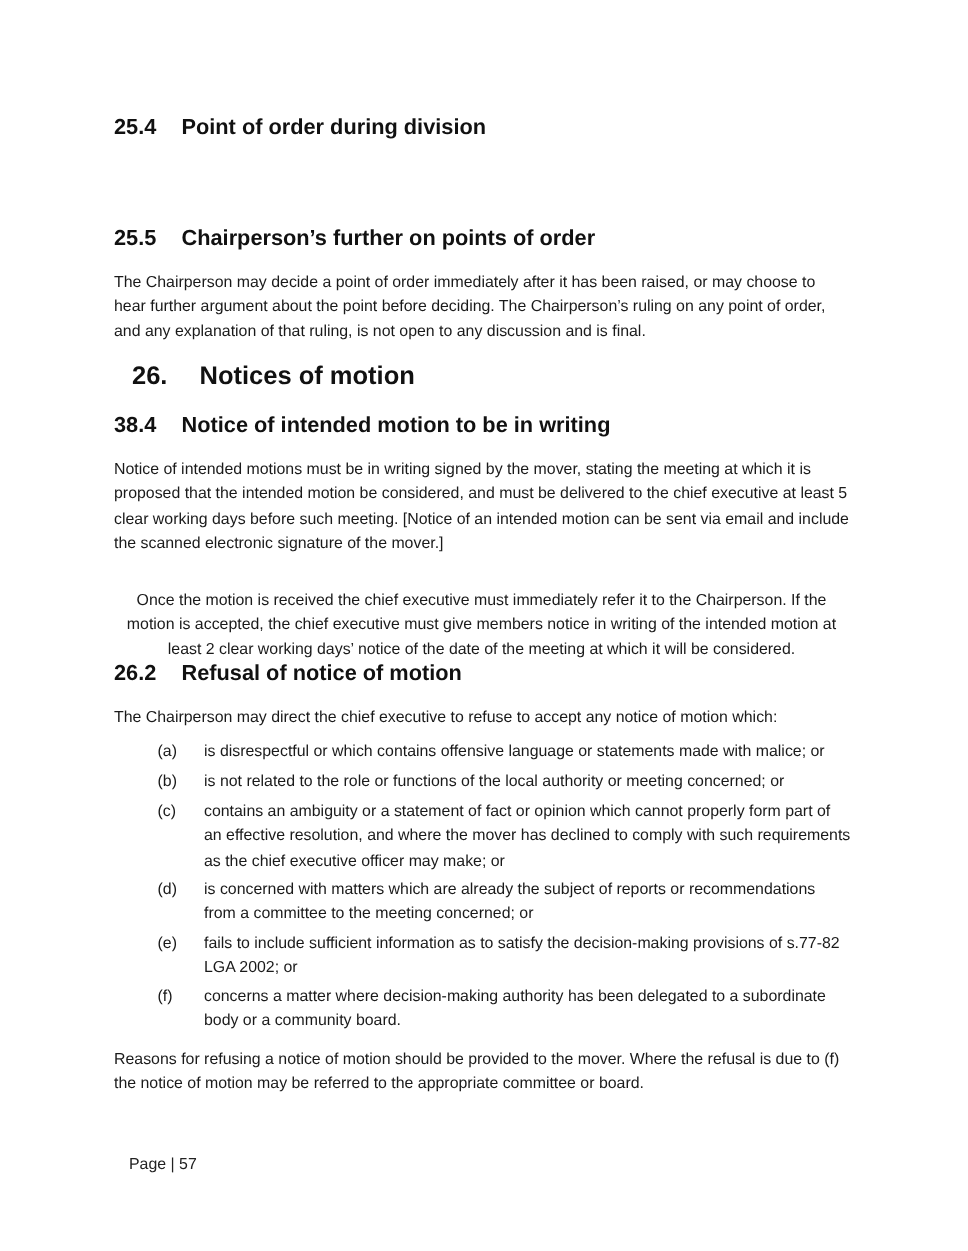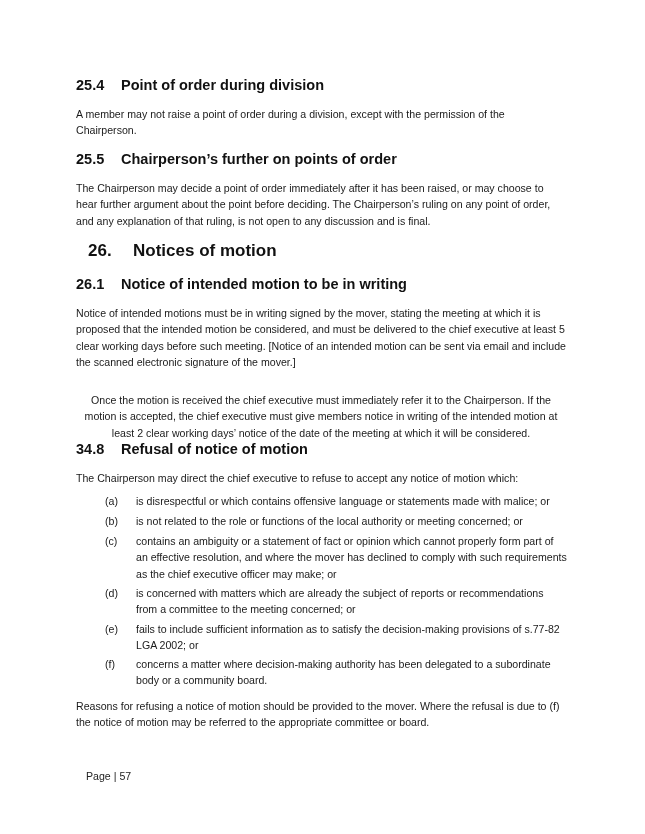--- a/index.html
+++ b/index.html
@@ -30,39 +30,38 @@
   .footer { position: absolute; left: 71px; top: 770px; font-size: 10.6px; color: #222; padding-left: 15px; }
 </style>
 </head>
 <body>
 
 <div class="page">
 
   <div class="h2" style="top:77px;">
     <span class="num">25.4</span><span>Point of order during division</span>
   </div>
-  <div class="para" style="top:106px;">A member may not raise a point of order during a division, except with the permission of the Chairperson.</div>
 
   <div class="h2" style="top:151px;">
     <span class="num">25.5</span><span>Chairperson’s further on points of order</span>
   </div>
   <div class="para" style="top:180px;">The Chairperson may decide a point of order immediately after it has been raised, or may choose to hear further argument about the point before deciding.  The Chairperson’s ruling on any point of order, and any explanation of that ruling, is not open to any discussion and is final.</div>
 
   <div class="h1" style="top:241px;margin-left:12px;">
     <span class="num">26.</span><span>Notices of motion</span>
   </div>
 
   <div class="h2" style="top:276px;">
-    <span class="num">26.1</span><span>Notice of intended motion to be in writing</span>
+    <span class="num">38.4</span><span>Notice of intended motion to be in writing</span>
   </div>
   <div class="para" style="top:305px;">Notice of intended motions must be in writing signed by the mover, stating the meeting at which it is proposed that the intended motion be considered, and must be delivered to the chief executive at least 5 clear working days before such meeting. [Notice of an intended motion can be sent via email and include the scanned electronic signature of the mover.]</div>
   <div class="para" style="top:392px;text-align:center;">Once the motion is received the chief executive must immediately refer it to the Chairperson. If the motion is accepted, the chief executive must give members notice in writing of the intended motion at least 2 clear working days’ notice of the date of the meeting at which it will be considered.</div>
 
   <div class="h2" style="top:441px;">
-    <span class="num">34.8</span><span>Refusal of notice of motion</span>
+    <span class="num">26.2</span><span>Refusal of notice of motion</span>
   </div>
   <div class="para" style="top:470px;">The Chairperson may direct the chief executive to  refuse to accept any notice of motion which:</div>
 
   <div class="item" style="top:493px;">
     <span class="lbl">(a)</span>
     <span class="txt">is disrespectful or which contains offensive language or statements made with malice; or</span>
   </div>
   <div class="item" style="top:513px;">
     <span class="lbl">(b)</span>
     <span class="txt">is not related to the role or functions of the local authority or meeting concerned; or</span>

